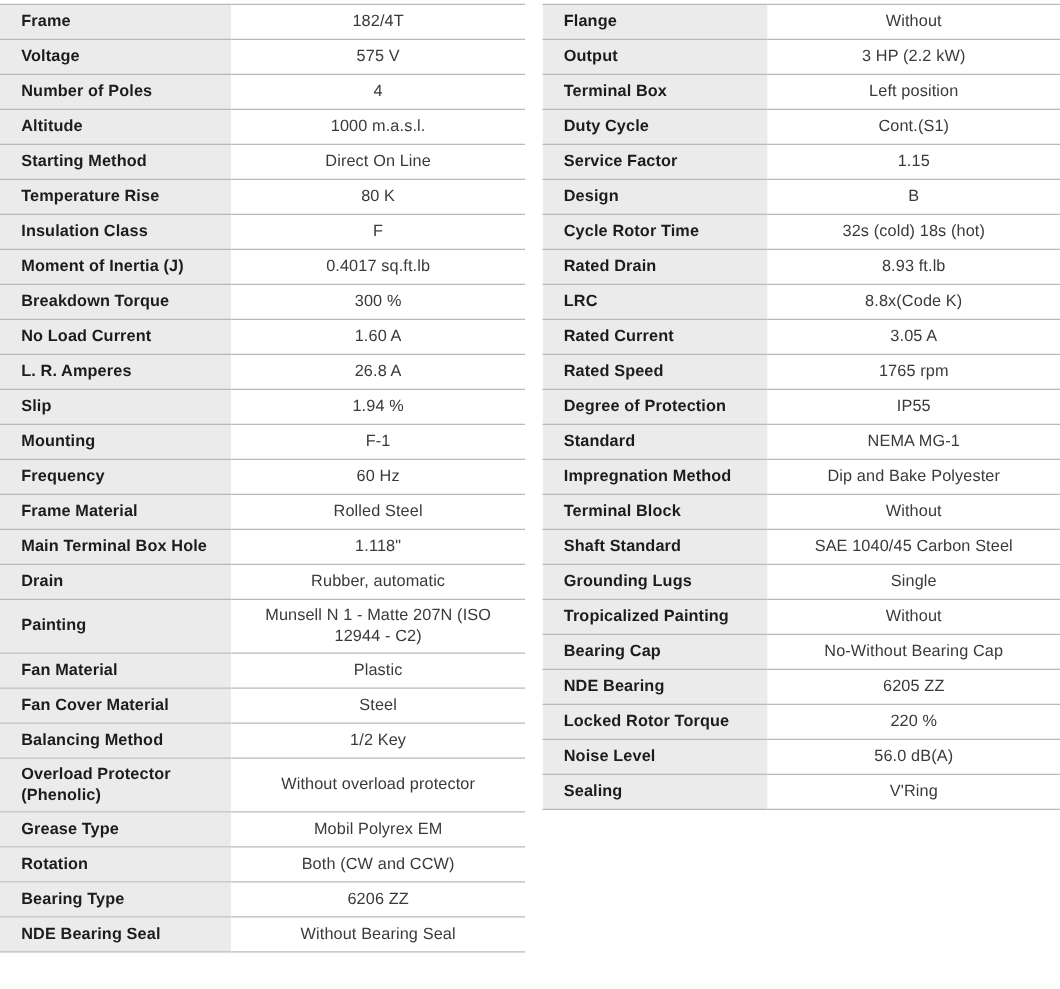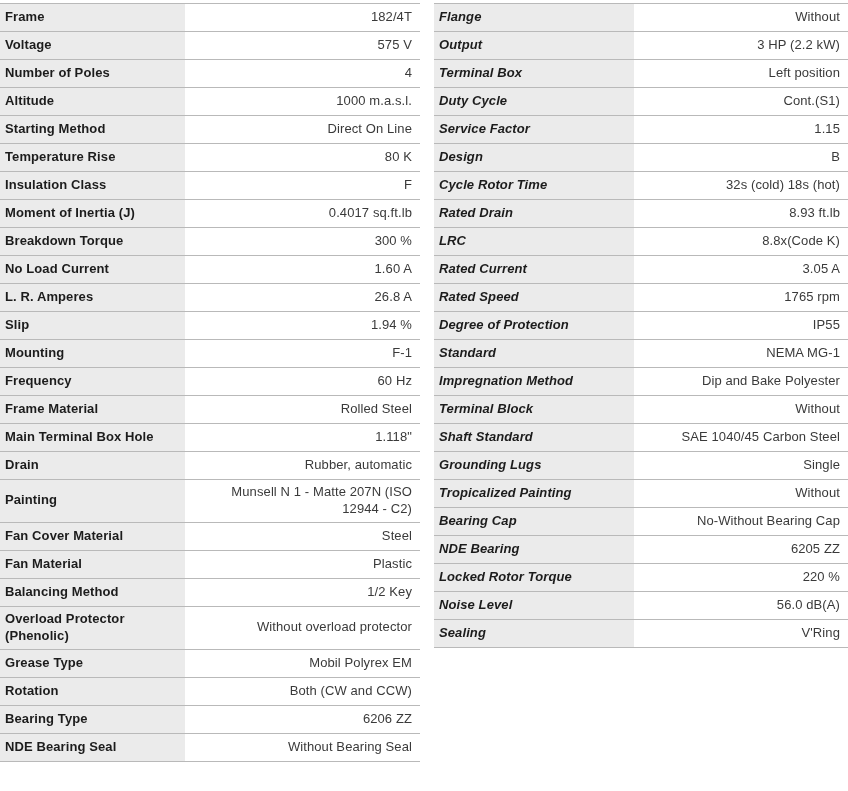--- a/index.html
+++ b/index.html
@@ -38,34 +38,34 @@
     height: 28px;
     box-sizing: border-box;
     vertical-align: middle;
     overflow: hidden;
   }
   table.spec-table th {
     background: #ebebeb;
     color: #1c1c1c;
     font-weight: 700;
     text-align: left;
-    padding: 4px 5px;
+    padding: 4px 17px;
     letter-spacing: 0.1px;
   }
   table.spec-table td {
     background: #ffffff;
     color: #3a3a3a;
     font-weight: 400;
-    text-align: right;
+    text-align: center;
     padding: 4px 8px;
     letter-spacing: 0.1px;
     margin-left: 12px;
   }
   .col-left  table.spec-table th { width: 185px; }
-  .col-right table.spec-table th { width: 200px; font-style: italic; }
+  .col-right table.spec-table th { width: 180px; }
 </style>
 </head>
 <body>
 
 <div class="page">
   <div class="col-left">
     <table class="spec-table">
       <tbody>
           <tr>
             <th>Frame</th>
@@ -133,26 +133,26 @@
           </tr>
           <tr>
             <th>Drain</th>
             <td>Rubber, automatic</td>
           </tr>
           <tr>
             <th>Painting</th>
             <td>Munsell N 1 - Matte 207N (ISO 12944 - C2)</td>
           </tr>
           <tr>
+            <th>Fan Material</th>
+            <td>Plastic</td>
+          </tr>
+          <tr>
             <th>Fan Cover Material</th>
             <td>Steel</td>
-          </tr>
-          <tr>
-            <th>Fan Material</th>
-            <td>Plastic</td>
           </tr>
           <tr>
             <th>Balancing Method</th>
             <td>1/2 Key</td>
           </tr>
           <tr>
             <th>Overload Protector (Phenolic)</th>
             <td>Without overload protector</td>
           </tr>
           <tr>

